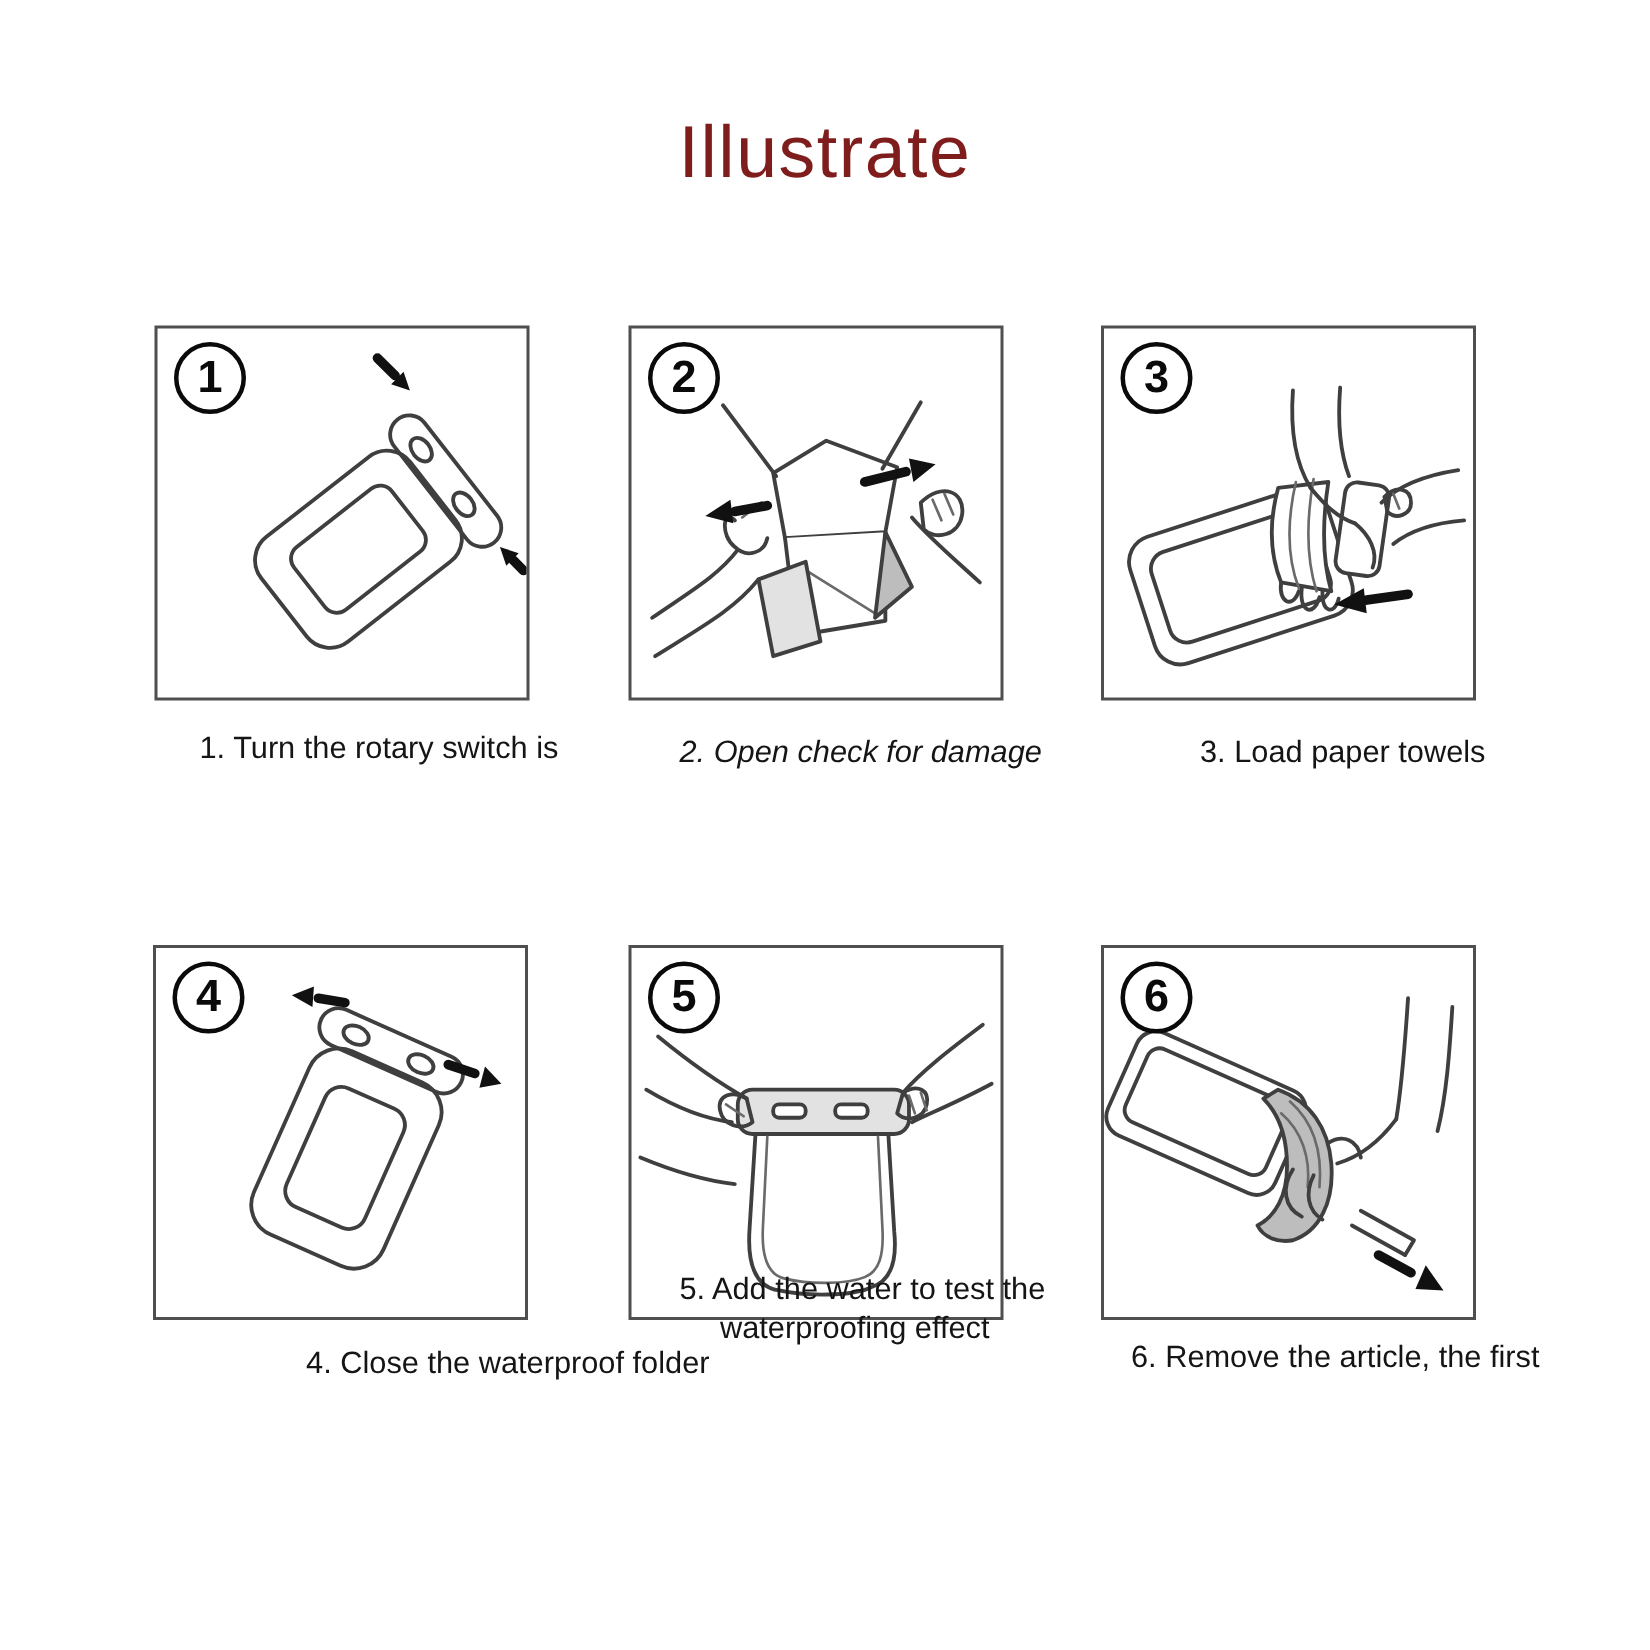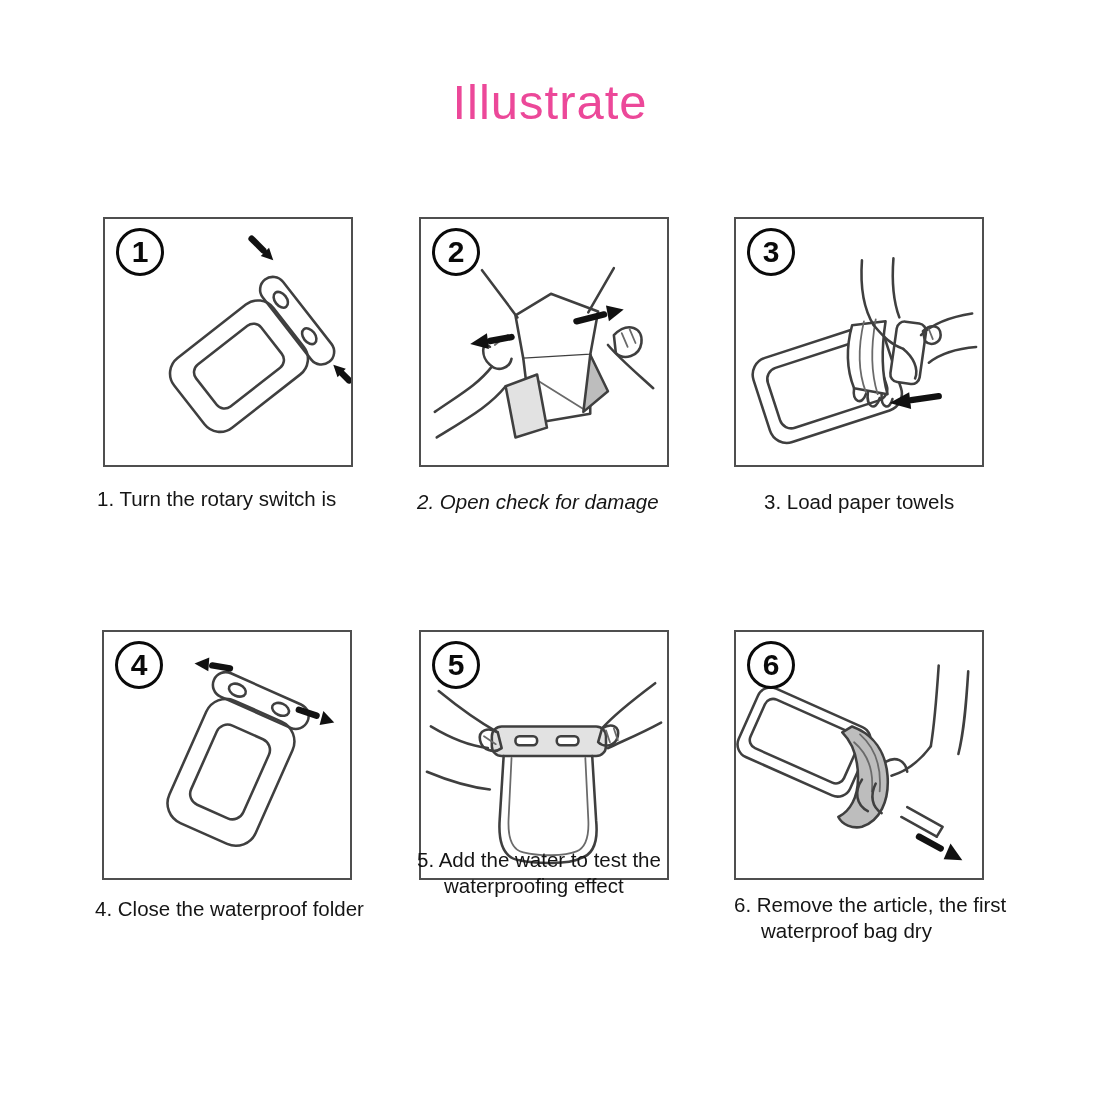--- a/index.html
+++ b/index.html
@@ -2,42 +2,42 @@
 <html><head>
 <meta charset="utf-8">
 <style>
   html,body { margin:0; padding:0; background:#ffffff; }
   .page {
     position:relative; width:1100px; height:1100px; background:#ffffff;
     font-family:"Liberation Sans", sans-serif; overflow:hidden;
   }
   .title {
     position:absolute; top:74px; left:0; width:100%;
-    text-align:center; font-size:49px; color:#ec4899; letter-spacing:1px;
+    text-align:center; font-size:49px; color:#7f1d1d; letter-spacing:1px;
   }
   .panel {
     position:absolute; width:250px; height:250px;
     border:2px solid #4f4f4f; background:#ffffff; box-sizing:border-box;
   }
   .badge {
     position:absolute; top:9px; left:11px; width:42px; height:42px;
     border:3px solid #0a0a0a; border-radius:50%;
     display:flex; align-items:center; justify-content:center;
     font-size:30px; font-weight:bold; color:#0a0a0a; background:#fff; z-index:2;
   }
   .art { position:absolute; left:0; top:0; width:100%; height:100%; }
   .art * { stroke:#3f3f3f; stroke-width:2.6; fill:none; stroke-linecap:round; stroke-linejoin:round; }
   .art .blk { fill:#111; stroke:none; }
   .art .ash { stroke:#111; stroke-width:6.5; }
   .art .shadeL { fill:#e2e2e2; }
   .art .shadeM { fill:#bdbdbd; }
   .art .wht { fill:#ffffff; }
   .art .thin { stroke-width:1.8; stroke:#6a6a6a; }
   .caption {
-    position:absolute; font-size:20.5px; color:#151515; line-height:1.25; width:330px;
+    position:absolute; font-size:20.5px; color:#151515; line-height:1.25; width:330px;margin-left:36px;
   }
   .cap-line { display:block; }
   .cap-line2 { margin-left:27px; }
 </style>
 </head>
 <body>
 
 <div class="page">
 
   <div class="title">Illustrate</div>
@@ -184,26 +184,25 @@
     <span class="cap-line">1. Turn the rotary switch is</span>
   </div>
   <div class="caption" style="left:417px; top:489px;font-style:italic;">
     <span class="cap-line">2. Open check for damage</span>
     <span class="cap-line cap-line2"></span>
   </div>
   <div class="caption" style="left:764px; top:489px;">
     <span class="cap-line">3. Load paper towels</span>
     <span class="cap-line cap-line2"></span>
   </div>
-  <div class="caption" style="left:95px; top:896px;">
+  <div class="caption" style="left:107px; top:896px;text-align:right;">
     <span class="cap-line">4. Close the waterproof folder</span>
     <span class="cap-line cap-line2"></span>
   </div>
   <div class="caption" style="left:417px; top:847px;">
     <span class="cap-line">5. Add the water to test the</span>
     <span class="cap-line cap-line2">waterproofing effect</span>
   </div>
-  <div class="caption" style="left:734px; top:892px;">
+  <div class="caption" style="left:718px; top:892px;">
     <span class="cap-line">6. Remove the article, the first</span>
-    <span class="cap-line cap-line2">waterproof bag dry</span>
   </div>
 
 </div>
 
 </body></html>

